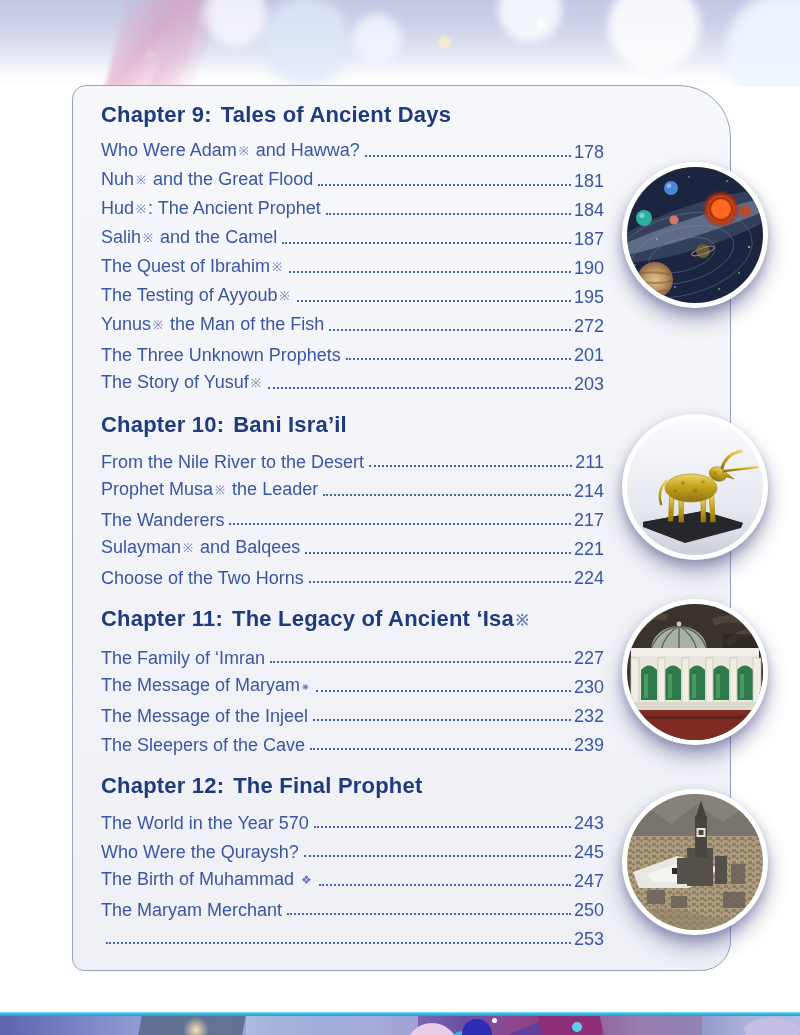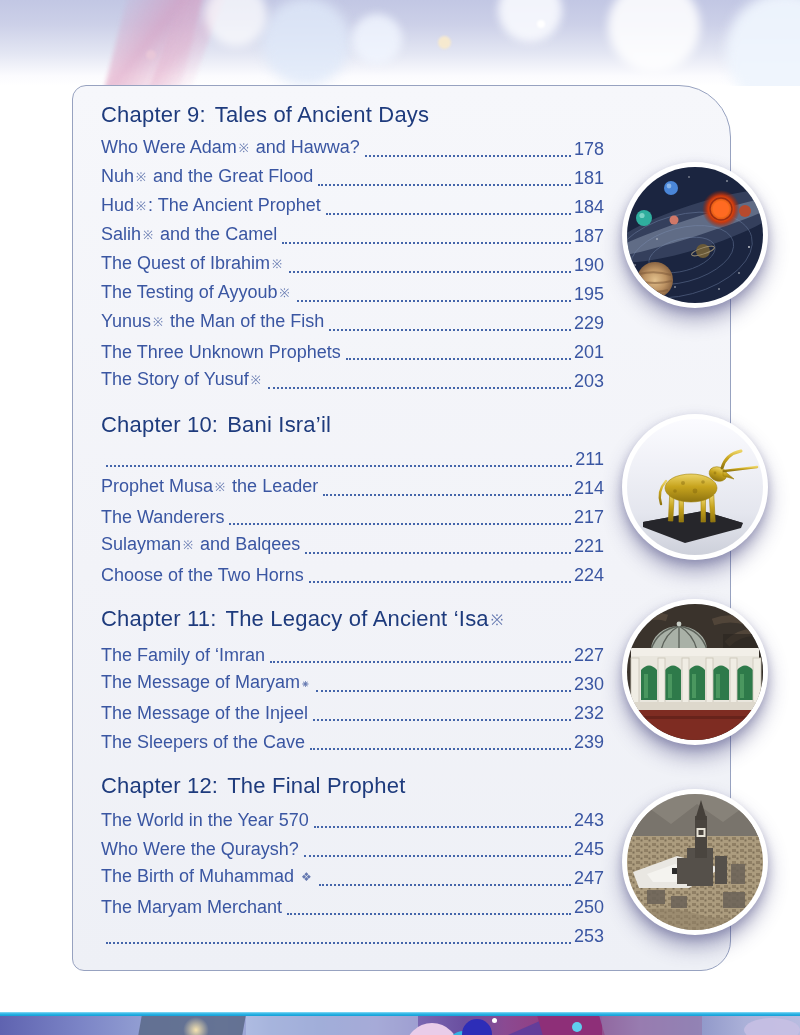--- a/index.html
+++ b/index.html
@@ -25,25 +25,25 @@
     filter:blur(2px);}
   .ribbon2{position:absolute;left:166px;top:-30px;width:40px;height:150px;transform:rotate(20deg);
     background:linear-gradient(115deg,rgba(224,160,194,0) 10%,rgba(228,170,200,.4) 50%,rgba(224,160,194,0) 90%);
     filter:blur(2px);}
 
   
   .toc-card{position:absolute;left:72px;top:85px;width:659px;height:886px;box-sizing:border-box;
     background:linear-gradient(180deg,#f6f7fb 0%,#f2f3f8 55%,#eef0f6 100%);
     border:1.5px solid #97a2c0;border-radius:14px 52px 30px 12px;
     padding:14px 126px 0 28px;}
-  .chapter-title{margin:18px 0 5px 0;font-size:22px;font-weight:normal;color:#1e3b7d;
+  .chapter-title{margin:18px 0 5px 0;font-size:22px;font-weight:bold;color:#1e3b7d;
     letter-spacing:.2px;line-height:26px;}
   section:first-child .chapter-title{margin-top:2px;}
   .ch-num{margin-right:9px;}
-  .entry{display:flex;align-items:flex-end;height:29px;font-size:18px;color:#3a56a2;line-height:25px;}
+  .entry{display:flex;align-items:flex-end;height:29px;font-size:18px;color:#3a56a2;line-height:20px;}
   .entry-title{white-space:nowrap;}
   .leader{flex:1;min-width:12px;border-bottom:2.4px dotted #4465aa;margin:0 3px 5px 5px;}
   .page-num{white-space:nowrap;}
   .honorific{font-size:12px;color:#6478b0;margin:0 2px 0 2px;position:relative;top:-1px;}
   .h-title{font-size:15px;}
 
   
   .photo{position:absolute;width:146px;height:146px;border-radius:50%;background:#ffffff;
     box-shadow:0 12px 20px rgba(60,60,120,.42),0 4px 8px rgba(60,60,120,.25);box-sizing:border-box;padding:5px;}
   .photo-inner{width:136px;height:136px;border-radius:50%;overflow:hidden;position:relative;}
@@ -125,36 +125,37 @@
             <span class="page-num">190</span>
           </div>
           <div class="entry">
             <span class="entry-title"><span>The Testing of Ayyoub</span><span class="honorific">※</span></span>
             <span class="leader"></span>
             <span class="page-num">195</span>
           </div>
           <div class="entry">
             <span class="entry-title"><span>Yunus</span><span class="honorific">※</span><span> the Man of the Fish</span></span>
             <span class="leader"></span>
-            <span class="page-num">229</span>
+            <span class="page-num">272</span>
           </div>
           <div class="entry">
             <span class="entry-title"><span>The Three Unknown Prophets</span></span>
             <span class="leader"></span>
             <span class="page-num">201</span>
           </div>
           <div class="entry">
             <span class="entry-title"><span>The Story of Yusuf</span><span class="honorific">※</span></span>
             <span class="leader"></span>
             <span class="page-num">203</span>
           </div>
         </section>
         <section>
           <h2 class="chapter-title"><span class="ch-num">Chapter 10:</span><span class="ch-name">Bani Isra’il</span></h2>
           <div class="entry">
+            <span class="entry-title"><span>From the Nile River to the Desert</span></span>
             <span class="leader"></span>
             <span class="page-num">211</span>
           </div>
           <div class="entry">
             <span class="entry-title"><span>Prophet Musa</span><span class="honorific">※</span><span> the Leader</span></span>
             <span class="leader"></span>
             <span class="page-num">214</span>
           </div>
           <div class="entry">
             <span class="entry-title"><span>The Wanderers</span></span>

